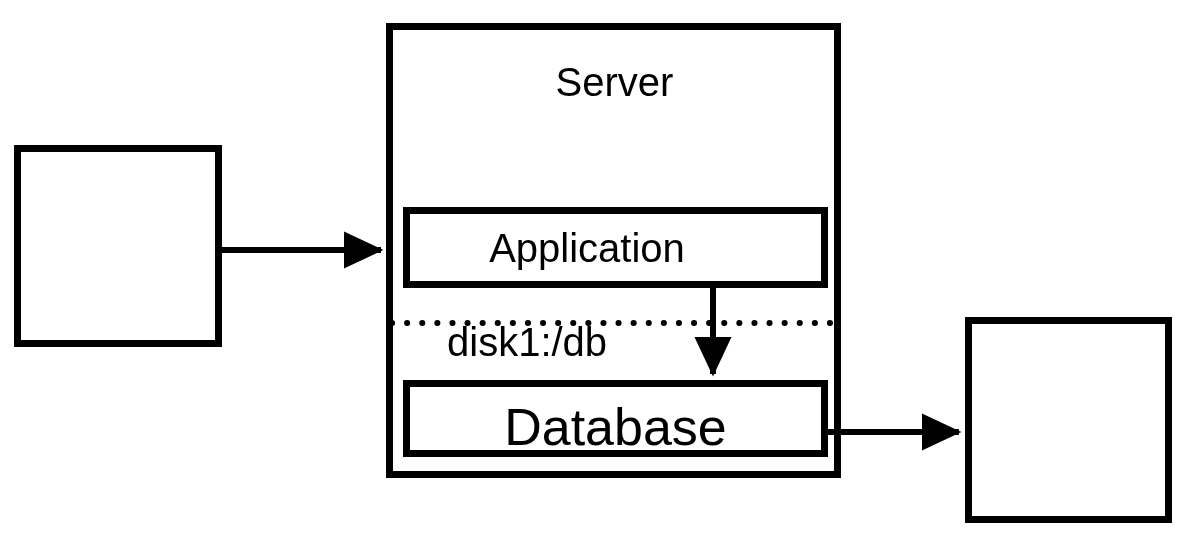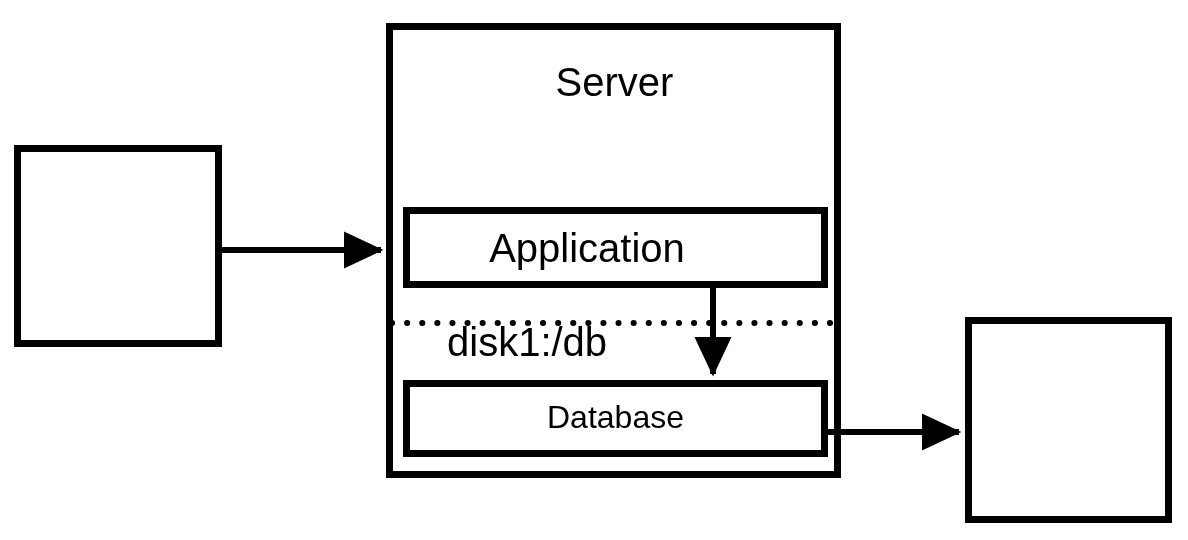--- a/index.html
+++ b/index.html
@@ -50,21 +50,21 @@
   .lbl-application {
     left: 412px;
     top: 228px;
     width: 350px;
     font-size: 40px;
   }
   .lbl-database {
     left: 403px;
     top: 401px;
     width: 425px;
-    font-size: 32px;
+    font-size: 52px;
   }
   .lbl-s3 {
     left: 965px;
     top: 400px;
     width: 207px;
     font-size: 40px;
   }
   .lbl-disk {
     left: 403px;
     top: 322px;

